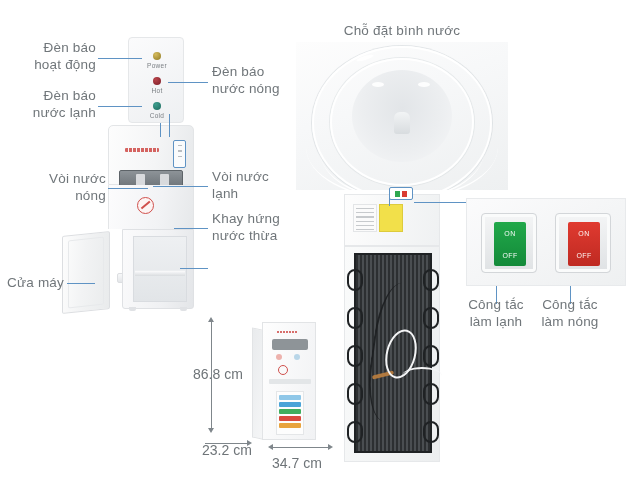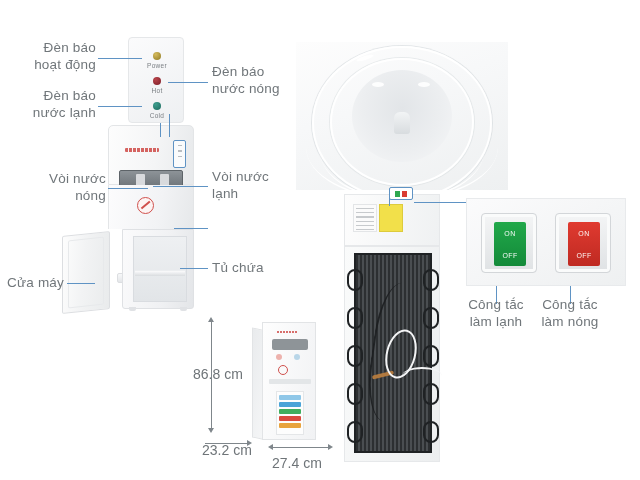--- a/index.html
+++ b/index.html
@@ -353,21 +353,21 @@
 
   <div class="arrow h" style="left:205px;top:443px;width:44px;"></div>
   <div class="ahead right" style="left:247px;top:440px;"></div>
 
   <div class="arrow h" style="left:272px;top:447px;width:58px;"></div>
   <div class="ahead left" style="left:268px;top:444px;"></div>
   <div class="ahead right" style="left:328px;top:444px;"></div>
 
   <div class="dimtxt" style="left:193px;top:366px;">86.8 cm</div>
   <div class="dimtxt" style="left:202px;top:442px;">23.2 cm</div>
-  <div class="dimtxt" style="left:272px;top:455px;">27.4 cm</div>
+  <div class="dimtxt" style="left:272px;top:455px;">34.7 cm</div>
 
   <div class="ln h" style="left:98px;top:58px;width:44px;"></div>
   <div class="ln h" style="left:98px;top:106px;width:44px;"></div>
   <div class="ln h" style="left:168px;top:82px;width:40px;"></div>
 
   <div class="ln v" style="left:160px;top:123px;height:14px;"></div>
   <div class="ln v" style="left:169px;top:114px;height:23px;"></div>
 
   <div class="ln h" style="left:108px;top:188px;width:40px;"></div>
   <div class="ln h" style="left:153px;top:186px;width:55px;"></div>
@@ -386,22 +386,24 @@
 hoạt động</div>
   <div class="lbl r" style="left:10px;top:87px;width:86px;">Đèn báo
 nước lạnh</div>
   <div class="lbl l" style="left:212px;top:63px;width:96px;">Đèn báo
 nước nóng</div>
 
   <div class="lbl r" style="left:14px;top:170px;width:92px;">Vòi nước
 nóng</div>
   <div class="lbl l" style="left:212px;top:168px;width:88px;">Vòi nước
 lạnh</div>
-  <div class="lbl l" style="left:212px;top:259px;width:80px;">Tủ chứa</div>
+  <div class="lbl l" style="left:212px;top:210px;width:96px;">Khay hứng
+nước thừa</div>
   <div class="lbl r" style="left:-2px;top:274px;width:66px;">Cửa máy</div>
 
+  <div class="lbl c" style="left:300px;top:22px;width:204px;">Chỗ đặt bình nước</div>
 
   <div class="lbl c" style="left:456px;top:296px;width:80px;">Công tắc
 làm lạnh</div>
   <div class="lbl c" style="left:530px;top:296px;width:80px;">Công tắc
 làm nóng</div>
 
 </div>
 
 </body></html>

